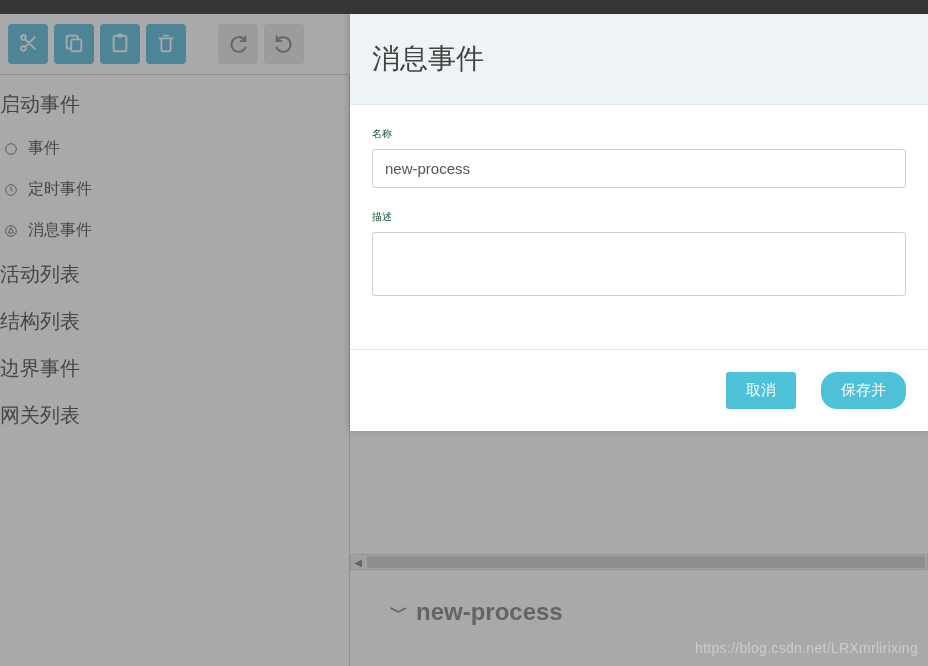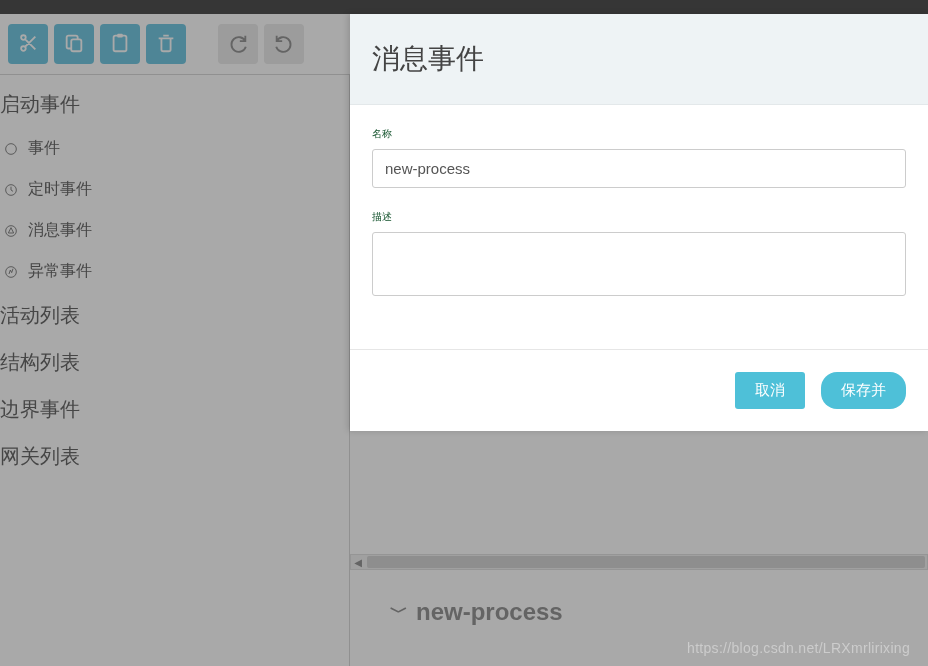--- a/index.html
+++ b/index.html
@@ -115,21 +115,21 @@
       color: #888;
       font-size: 24px;
       font-weight: 600;
     }
     .chevron {
       color: #888;
       font-size: 18px;
     }
     .watermark {
       position: absolute;
-      right: 18px;
+      right: 10px;
       bottom: 10px;
       color: #ccc;
       font-size: 14px;
       letter-spacing: .3px;
       z-index: 500;
     }
     .overlay {
       position: absolute;
       inset: 0;
       background: rgba(50,50,50,0.42);
@@ -176,21 +176,21 @@
     }
     .ftext {
       height: 64px;
       resize: none;
     }
     .modal-footer {
       border-top: 1px solid #e6e6e6;
       padding: 22px;
       display: flex;
       justify-content: flex-end;
-      gap: 16px;
+      gap: 25px;
     }
     .btn {
       border: none;
       border-radius: 3px;
       padding: 9px 20px;
       font-size: 15px;
       cursor: pointer;
       color: #fff;
       font-family: inherit;
     }
@@ -273,29 +273,20 @@
     </div>
     <div class="side-item">
       <span class="side-icon">
           <svg viewBox="0 0 24 24">
             <circle cx="12" cy="12" r="8"></circle>
             <path d="M12 7l4 8H8z"></path>
           </svg>
         </span>
       <span>消息事件</span>
     </div>
-    <div class="side-item">
-      <span class="side-icon">
-          <svg viewBox="0 0 24 24">
-            <circle cx="12" cy="12" r="8"></circle>
-            <path d="M9 15l2-6 2 4 2-6"></path>
-          </svg>
-        </span>
-      <span>异常事件</span>
-    </div>
 
     <div class="side-header">活动列表</div>
     <div class="side-header">结构列表</div>
     <div class="side-header">边界事件</div>
     <div class="side-header">网关列表</div>
   </div>
 
   <div class="main-area">
     <div class="hscroll">
       <span class="hscroll-arrow">◀</span>

